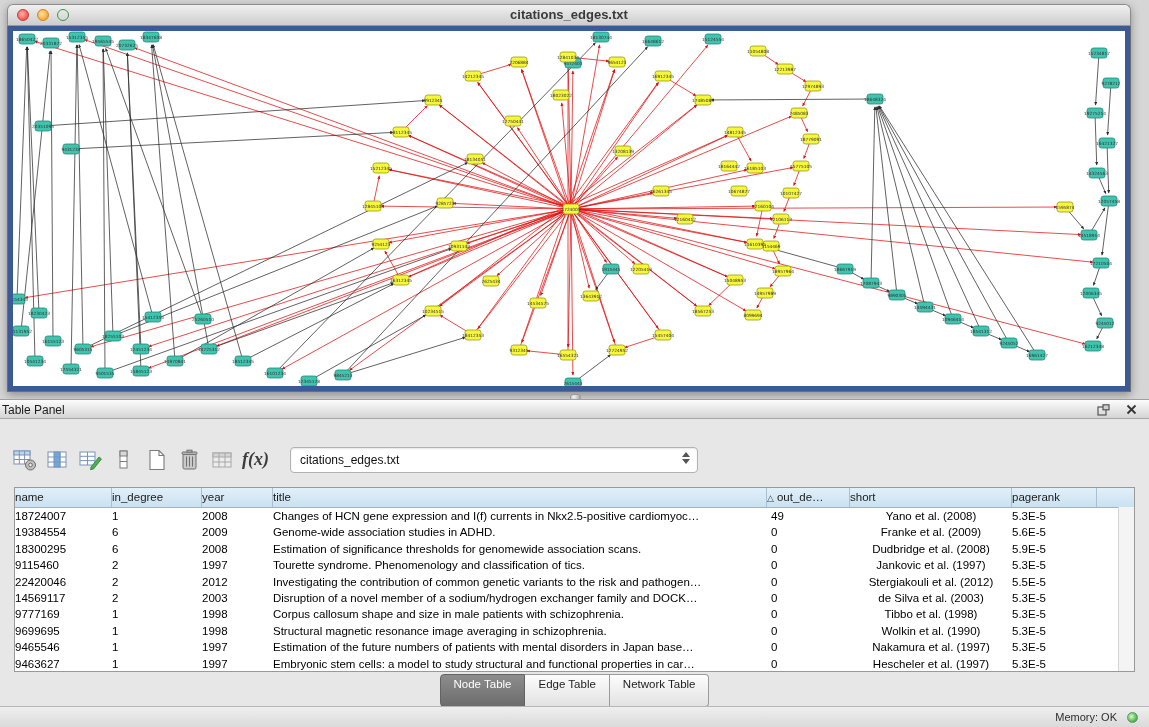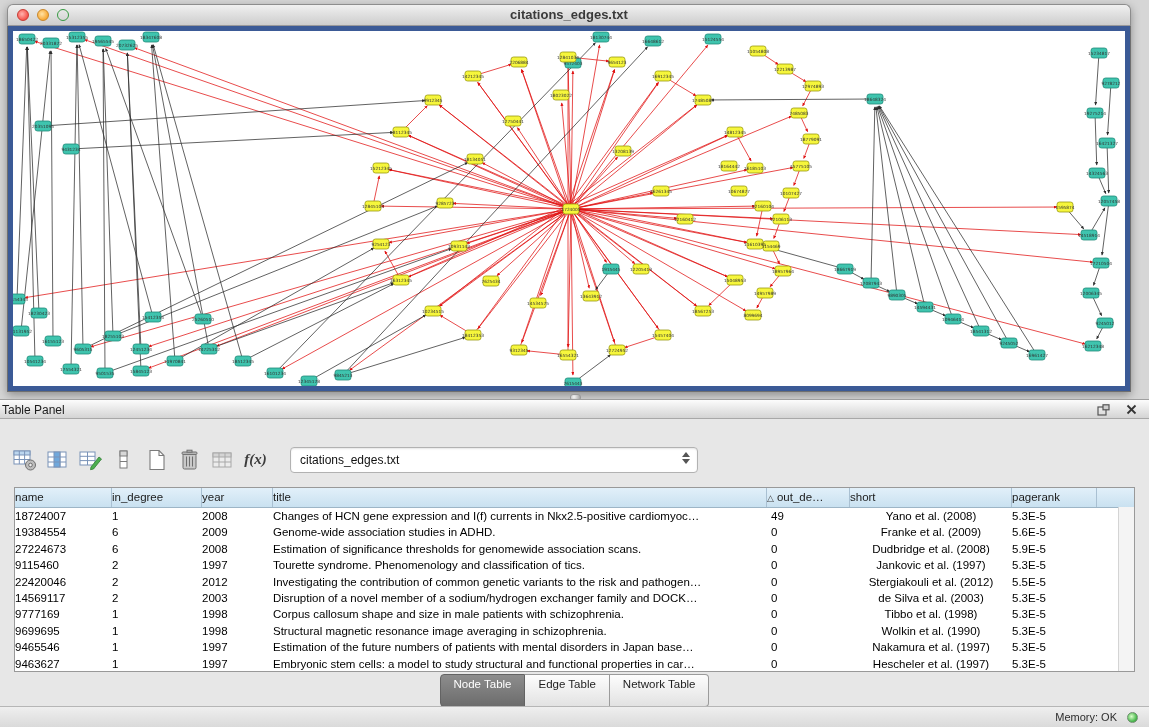--- a/index.html
+++ b/index.html
@@ -34,21 +34,21 @@
   .tp-header{position:absolute;left:0;top:399px;width:1149px;height:20px;box-sizing:border-box;
     background:linear-gradient(#fcfcfc,#d4d4d4);border-top:1px solid #9f9f9f;border-bottom:1px solid #a8a8a8}
   .tp-title{font-size:12px;color:#1c1c1c;padding-left:2px;line-height:18px;display:inline-block}
   .tp-icons{position:absolute;right:10px;top:2px;display:flex;gap:12px;align-items:center}
   .tp-iconbtn{width:16px;height:15px;display:flex;align-items:center;justify-content:center;cursor:default}
 
   
   .panel-body{position:absolute;left:0;top:419px;width:1149px;height:287px;background:#e7e7e7}
   .toolbar{position:absolute;left:12px;top:27px;display:flex;align-items:center}
   .toolbtn{width:25px;height:27px;margin-right:8px;display:flex;align-items:center;justify-content:center}
-  .fx{font-family:"Liberation Serif",serif;font-style:italic;font-size:15px;color:#3c3c3c;font-weight:bold}
+  .fx{font-family:"Liberation Serif",serif;font-style:italic;font-size:18px;color:#3c3c3c;font-weight:bold}
   .combo{margin-left:14px;width:388px;height:24px;background:#fff;border:1px solid #b2b2b2;border-radius:4px;
     display:flex;align-items:center;padding:0 9px;font-size:12px;color:#111;position:relative;
     box-shadow:inset 0 1px 2px rgba(0,0,0,.10)}
   .combo-arrows{position:absolute;right:7px;top:4px;display:flex;flex-direction:column;gap:2px}
   .tri-up{width:0;height:0;border-left:4px solid transparent;border-right:4px solid transparent;border-bottom:5px solid #555}
   .tri-down{width:0;height:0;border-left:4px solid transparent;border-right:4px solid transparent;border-top:5px solid #555}
 
   
   .table-wrap{position:absolute;left:14px;top:68px;width:1121px;height:185px;background:#fff;
     border:1px solid #999;box-sizing:border-box;overflow:hidden}
@@ -802,21 +802,21 @@
           <div class="tcell c0">19384554</div>
           <div class="tcell c1">6</div>
           <div class="tcell c2">2009</div>
           <div class="tcell c3">Genome-wide association studies in ADHD.</div>
           <div class="tcell c4">0</div>
           <div class="tcell c5">Franke et al. (2009)</div>
           <div class="tcell c6">5.6E-5</div>
           <div class="tcell cfill"></div>
         </div>
         <div class="trow">
-          <div class="tcell c0">27224673</div>
+          <div class="tcell c0">18300295</div>
           <div class="tcell c1">6</div>
           <div class="tcell c2">2008</div>
           <div class="tcell c3">Estimation of significance thresholds for genomewide association scans.</div>
           <div class="tcell c4">0</div>
           <div class="tcell c5">Dudbridge et al. (2008)</div>
           <div class="tcell c6">5.9E-5</div>
           <div class="tcell cfill"></div>
         </div>
         <div class="trow">
           <div class="tcell c0">9115460</div>

